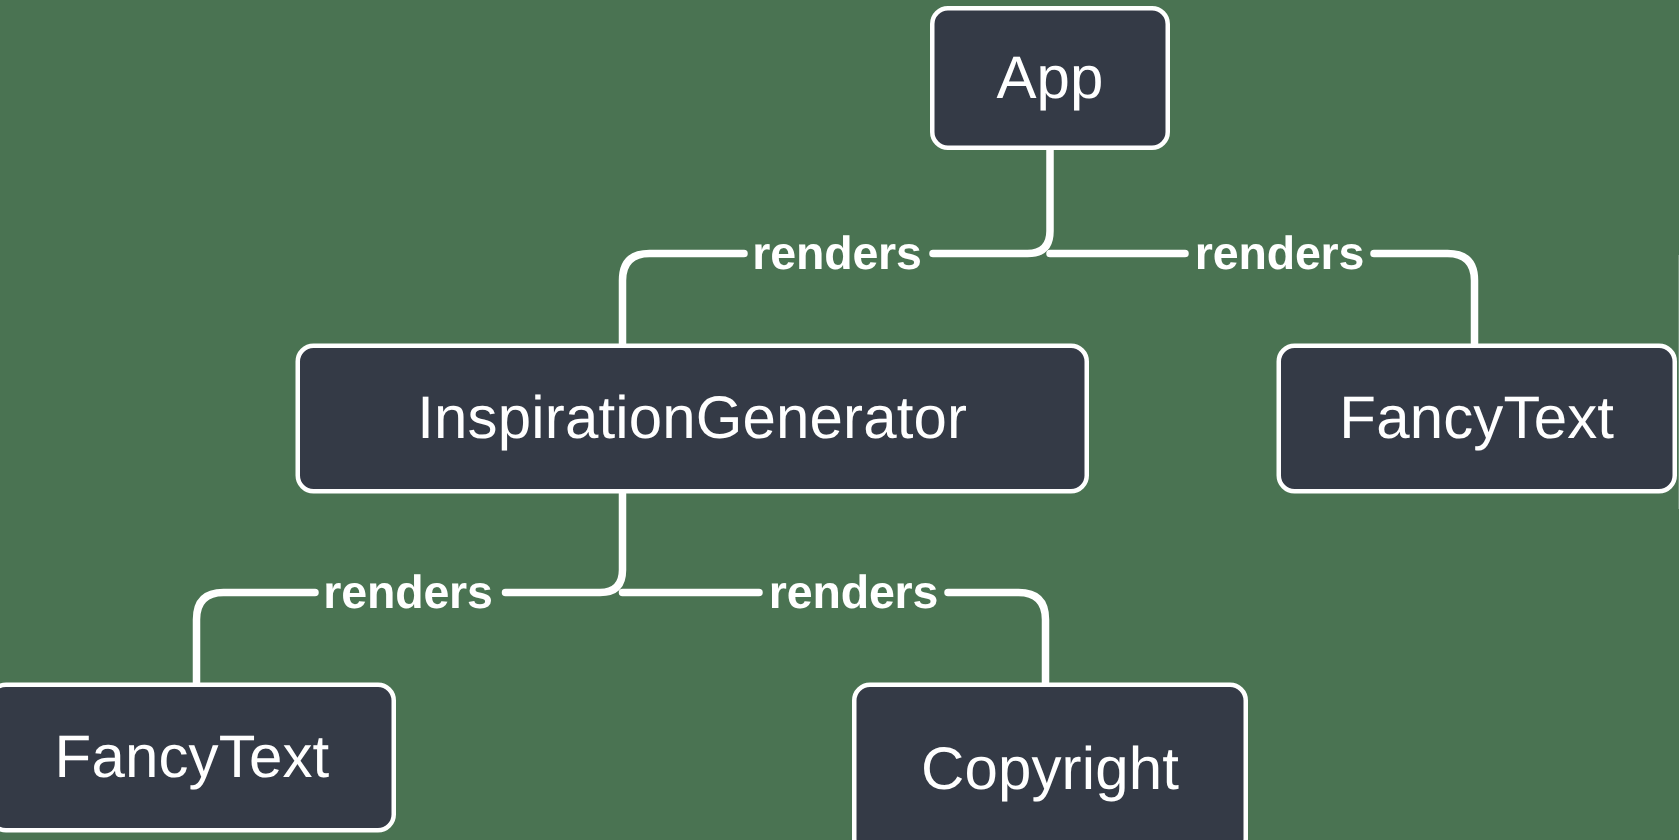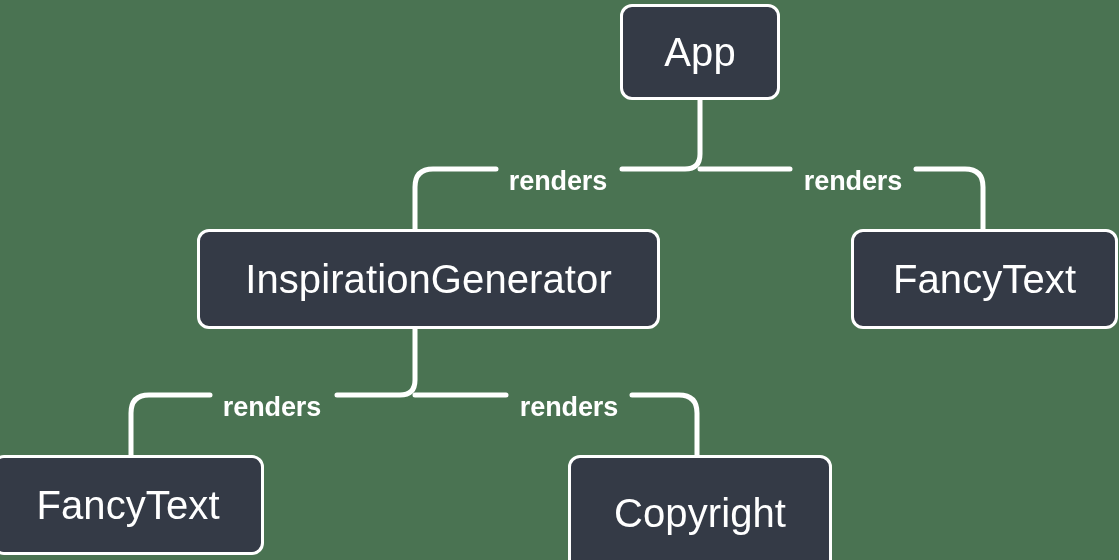--- a/index.html
+++ b/index.html
@@ -37,46 +37,45 @@
     color: #ffffff;
     font-size: 40px;
     font-weight: 400;
     letter-spacing: 0.1px;
     white-space: nowrap;
     font-family: "Liberation Sans", sans-serif;
   }
   .edge-label {
     position: absolute;
     color: #ffffff;
-    font-size: 27px;
+    font-size: 31px;
     font-weight: 600;
     white-space: nowrap;
     font-family: "Liberation Sans", sans-serif;
     transform: translate(-50%, -50%);
     letter-spacing: -0.1px;
-    margin-top: 12px;
   }
 </style>
 </head>
 <body>
 
 <div id="diagram-root" style="background: rgb(74, 115, 82);">
 
   <svg id="connector-layer" viewBox="0 0 1119 560" width="1119" height="560" xmlns="http://www.w3.org/2000/svg">
       <path d="M 700 100 L 700 154 Q 700 169 685 169 L 622 169 M 496 169 L 433 169 Q 415 169 415 187 L 415 229" fill="none" stroke="#ffffff" stroke-width="5" stroke-linecap="round" stroke-linejoin="round"></path>
       <path d="M 700 169 L 715 169 L 790 169 M 916 169 L 965 169 Q 983 169 983 187 L 983 229" fill="none" stroke="#ffffff" stroke-width="5" stroke-linecap="round" stroke-linejoin="round"></path>
       <path d="M 415 329 L 415 380 Q 415 395 400 395 L 337 395 M 210 395 L 149 395 Q 131 395 131 413 L 131 455" fill="none" stroke="#ffffff" stroke-width="5" stroke-linecap="round" stroke-linejoin="round"></path>
       <path d="M 415 395 L 430 395 L 506 395 M 632 395 L 679 395 Q 697 395 697 413 L 697 455" fill="none" stroke="#ffffff" stroke-width="5" stroke-linecap="round" stroke-linejoin="round"></path>
     </svg>
 
   <div id="nodes-layer">
       <div class="node-box" style="left: 620px; top: 4px; width: 160px; height: 96px; background: rgb(52, 58, 70); border-color: rgb(255, 255, 255); color: rgb(255, 255, 255);">
         <span>App</span>
       </div>
-      <div class="node-box" style="left: 197px; top: 229px; width: 463px; height: 100px; background: rgb(52, 58, 70); border-color: rgb(255, 255, 255); color: rgb(255, 255, 255);">
+      <div class="node-box" style="left: 197px; top: 229px; width: 529px; height: 100px; background: rgb(52, 58, 70); border-color: rgb(255, 255, 255); color: rgb(255, 255, 255);">
         <span>InspirationGenerator</span>
       </div>
       <div class="node-box" style="left: 851px; top: 229px; width: 267px; height: 100px; background: rgb(52, 58, 70); border-color: rgb(255, 255, 255); color: rgb(255, 255, 255);">
         <span>FancyText</span>
       </div>
       <div class="node-box" style="left: -8px; top: 455px; width: 272px; height: 100px; background: rgb(52, 58, 70); border-color: rgb(255, 255, 255); color: rgb(255, 255, 255);">
         <span>FancyText</span>
       </div>
       <div class="node-box" style="left: 568px; top: 455px; width: 264px; height: 116px; background: rgb(52, 58, 70); border-color: rgb(255, 255, 255); color: rgb(255, 255, 255);">
         <span>Copyright</span>

